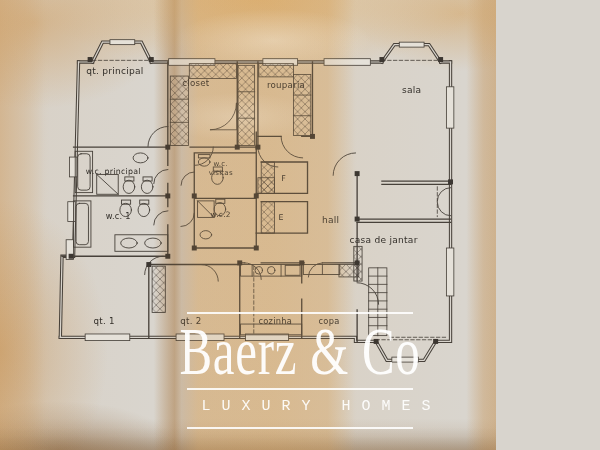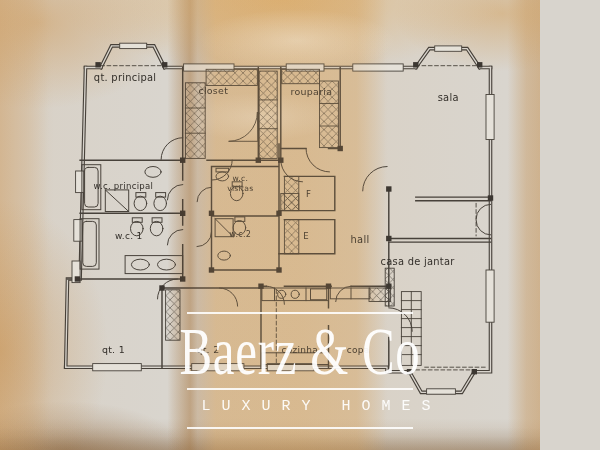--- a/index.html
+++ b/index.html
@@ -1,18 +1,18 @@
 <!DOCTYPE html>
 <html><head>
 <meta charset="utf-8">
 <style>
   html,body{margin:0;padding:0;}
   body{width:600px;height:450px;overflow:hidden;position:relative;
        font-family:"DejaVu Sans",sans-serif;background:#d8d4cd;}
-  .stage{position:absolute;inset:0;width:540px;height:450px;}
+  .stage{position:absolute;inset:0;width:496px;height:450px;}
 
   
   .paper{position:absolute;inset:0;background-color:#d9d5ce;
     background-image:
       radial-gradient(ellipse 140px 45px at 55% 9%, rgba(246,240,228,0.55), rgba(246,240,228,0) 70%),
       radial-gradient(ellipse 110px 35px at 48% 26%, rgba(246,240,228,0.38), rgba(246,240,228,0) 70%),
       radial-gradient(ellipse 190px 120px at 7% 5%, rgba(207,156,92,0.55), rgba(207,156,92,0) 72%),
       radial-gradient(ellipse 150px 210px at 0% 78%, rgba(199,147,84,0.52), rgba(199,147,84,0) 72%),
       radial-gradient(ellipse 300px 95px at 52% 0%, rgba(224,172,98,0.62), rgba(224,172,98,0) 75%),
       radial-gradient(ellipse 150px 80px at 93% 3%, rgba(212,162,95,0.55), rgba(212,162,95,0) 72%),

